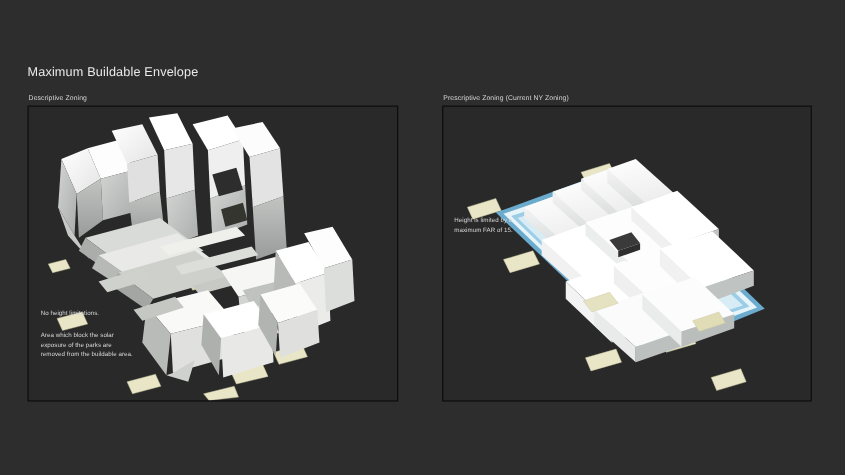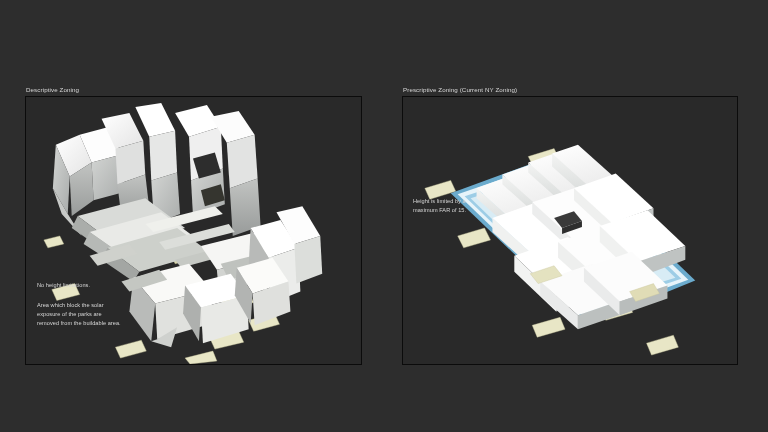--- a/index.html
+++ b/index.html
@@ -69,20 +69,21 @@
 
   
   .scene { position: absolute; inset: 0; }
   .scene svg { display: block; width: 100%; height: 100%; }
 </style>
 </head>
 <body>
 
 <div class="slide">
 
+  <div class="page-title">Maximum Buildable Envelope</div>
 
   <div class="panel-caption cap-left">Descriptive Zoning</div>
 
   <div class="panel panel-left">
 
     <div class="scene">
       <svg viewBox="0 0 337 269" preserveAspectRatio="none" aria-hidden="true">
         <defs>
           <linearGradient id="gL1" x1="0" y1="0" x2="1" y2="1">
             <stop offset="0" stop-color="#ffffff"></stop>

